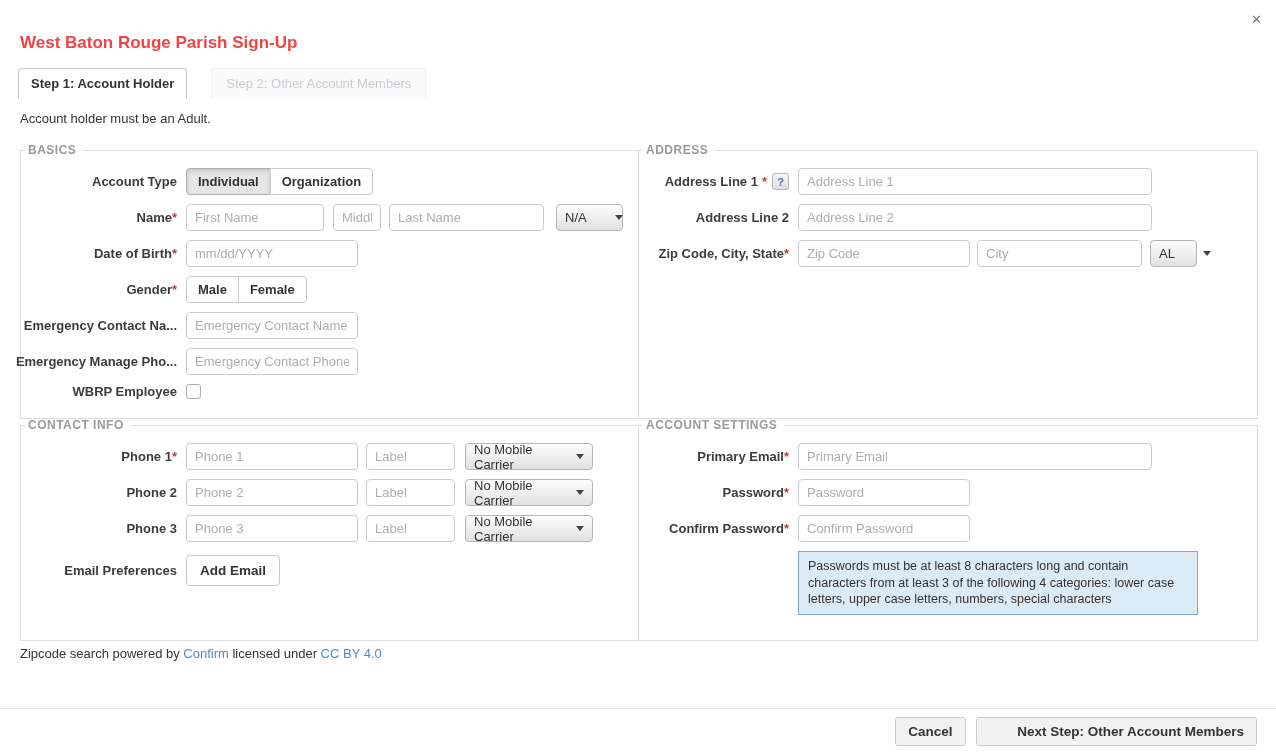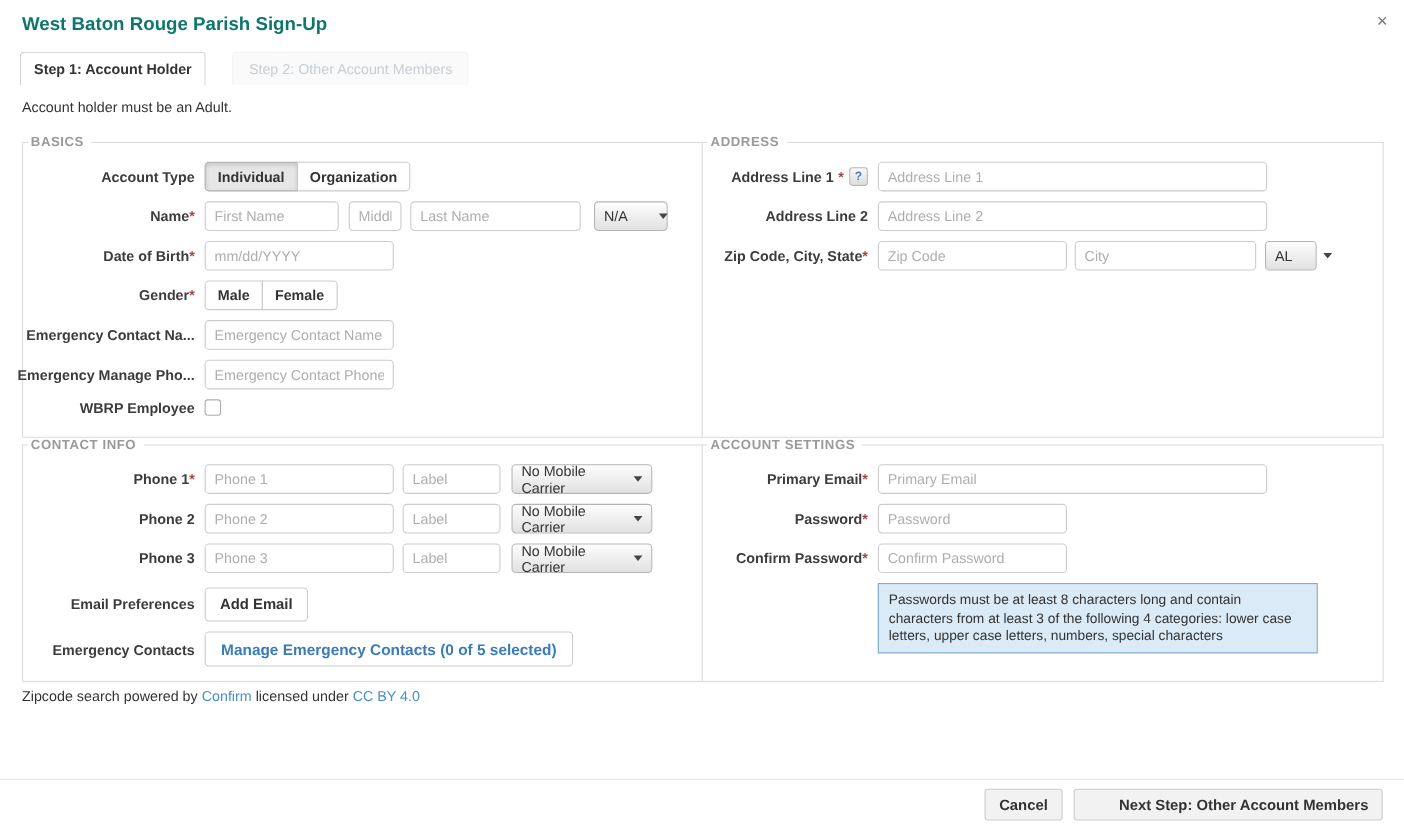--- a/index.html
+++ b/index.html
@@ -5,21 +5,21 @@
   * { box-sizing: border-box; }
   html,body { margin:0; padding:0; }
   body {
     width: 1276px; height: 752px; position: relative; overflow: hidden;
     background: #fff; color: #333;
     font-family: "Liberation Sans", "DejaVu Sans", sans-serif;
     font-size: 13px;
   }
   
   .modal-header { padding: 12px 20px 0 20px; position: relative; }
-  .modal-title { font-size: 17px; font-weight: bold; color: #0f766e; }
+  .modal-title { font-size: 17px; font-weight: bold; color: #ef4444; margin-top: 21px; }
   .close-x { position: absolute; top: 13px; right: 14px; color: #777; font-size: 13px; font-weight: bold; cursor: pointer; line-height: 1; }
   
   .tabs { margin: 15px 0 0 18px; display: flex; align-items: flex-end; gap: 16px; }
   .tab { padding: 7px 12px; font-size: 13px; border-radius: 4px 4px 0 0; cursor: pointer; }
   .tab.active { background: #fff; border: 1px solid #ccc; border-bottom: 1px solid #fff; font-weight: bold; color: #333; position: relative; z-index: 2; margin-bottom: -1px; }
   .tab.disabled { background: #fafafa; border: 1px solid #f0f0f0; border-bottom: none; color: #c7ced4; margin-left: 8px; padding: 7px 14px; }
   .note { margin: 13px 0 0 20px; color: #333; }
   
   .grid { display: grid; grid-template-columns: 1fr 1fr; grid-template-rows: 276px 222px; margin: 17px 18px 0 20px; }
   fieldset { border: 1px solid #ddd; margin: 0; padding: 8px 8px 8px 0; background: #fff; }
@@ -30,21 +30,21 @@
   .row { display: flex; align-items: center; margin: 0 0 9px 0; }
   .row.first { margin-top: 3px; }
   .lbl { width: 165px; flex: 0 0 165px; text-align: right; font-weight: bold; color: #3c3c3c; padding-right: 9px; display: flex; justify-content: flex-end; align-items: center; white-space: nowrap; }
   .lbl-r { width: 159px; flex: 0 0 159px; }
   .req { color: #a94442; font-weight: bold; }
   .req.spaced { margin-left: 4px; }
   .help-icon { display: inline-block; width: 17px; height: 17px; line-height: 16px; text-align: center; background: linear-gradient(#f8f8f8,#ddd); border: 1px solid #b7b7b7; border-radius: 3px; color: #4a7db8; font-weight: bold; font-size: 11px; margin-left: 5px; cursor: pointer; }
   
   .ipt { height: 27px; border: 1px solid #ccc; border-radius: 4px; padding: 3px 8px; font-size: 13px; color: #555; font-family: inherit; outline: none; }
   .ipt::placeholder { color: #aeaeae; opacity: 1; }
-  .w142{width:122px} .w48{width:48px; margin-left:9px} .w155{width:155px; margin-left:8px}
+  .w142{width:138px} .w48{width:48px; margin-left:9px} .w155{width:155px; margin-left:8px}
   .w172{width:172px} .w89{width:89px; margin-left:8px}
   .w354{width:354px} .w165{width:165px; margin-left:7px}
   
   button { font-family: inherit; cursor: pointer; font-weight: bold; }
   .btn-group { display: inline-flex; }
   .btn { padding: 5px 11px; font-size: 13px; background: #fff; border: 1px solid #ccc; color: #333; }
   .btn + .btn { margin-left: -1px; }
   .btn-group .btn:first-child { border-radius: 4px 0 0 4px; }
   .btn-group .btn:last-child { border-radius: 0 4px 4px 0; }
   .btn.active { background: #e6e6e6; box-shadow: inset 0 2px 4px rgba(0,0,0,.15); border-color: #adadad; }
@@ -226,26 +226,20 @@
       </div>
     </div>
 
     <div class="row" style="margin-top:13px">
       <span class="lbl">
           <span>Email Preferences</span>
         </span>
       <button class="btn-lg">Add Email</button>
     </div>
 
-    <div class="row">
-      <span class="lbl">
-          <span>Emergency Contacts</span>
-        </span>
-      <button class="btn-link-lg">Manage Emergency Contacts (0 of 5 selected)</button>
-    </div>
   </fieldset>
 
   <fieldset class="col-r row-b">
     <legend>ACCOUNT SETTINGS</legend>
 
     <div class="row first">
       <span class="lbl lbl-r">
           <span>Primary Email</span>
           <span class="req">*</span>
         </span>

